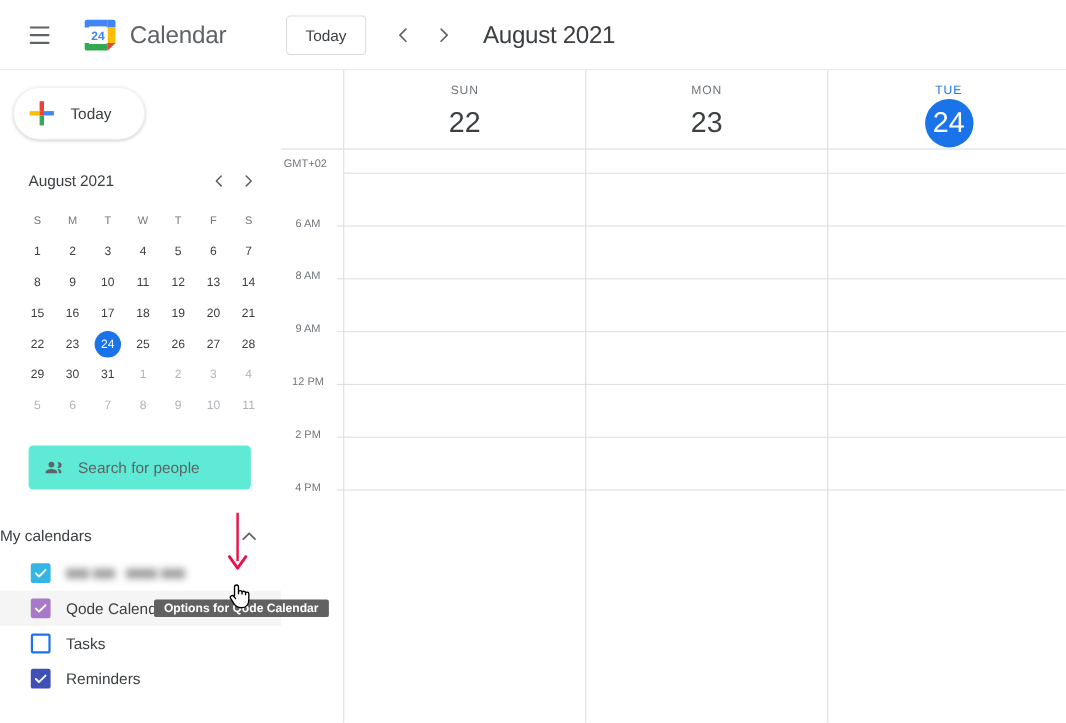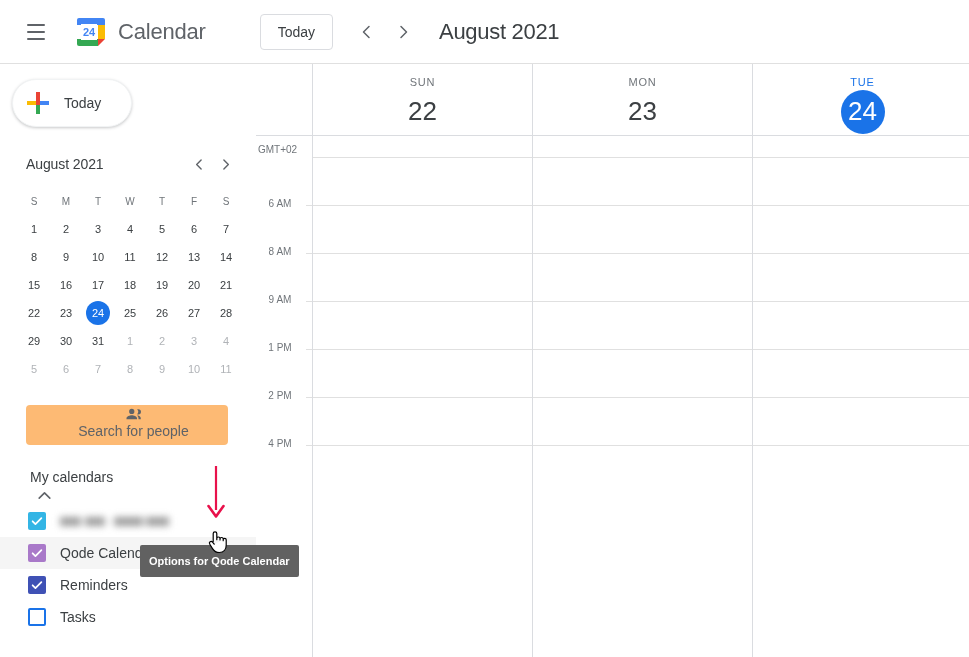--- a/index.html
+++ b/index.html
@@ -109,31 +109,31 @@
   .mini-day .pill {
     width: 24px; height: 24px; border-radius: 50%;
     display: flex; align-items: center; justify-content: center;
   }
   .mini-day.today .pill { background: #1a73e8; color: #fff; font-weight: 500; }
 
   
   .search-people {
     margin: 22px 0 0 26px;
     width: 202px; height: 40px;
-    background: #fdba74; border-radius: 4px;
-    display: flex; align-items: center; cursor: pointer; flex-direction: column;
+    background: #5eead4; border-radius: 4px;
+    display: flex; align-items: center; cursor: pointer;
   }
   .search-people .ppl-icon { margin-left: 14px; display: flex; color: #5f6368; }
   .search-people .ppl-text { margin-left: 13px; font-size: 14px; color: #5f6368; }
 
   
   .cal-section { margin-top: 24px; }
   .section-head {
-    height: 36px; display: flex; align-items: flex-start;
-    padding-left: 30px; padding-right: 16px; cursor: pointer; flex-direction: column;
+    height: 36px; display: flex; align-items: center;
+    padding-right: 16px; cursor: pointer;
   }
   .section-head .title { font-size: 14px; color: #3c4043; flex: 1; }
   .section-head .act {
     width: 28px; height: 28px; border-radius: 50%;
     display: flex; align-items: center; justify-content: center; color: #5f6368;
   }
   .cal-row {
     height: 32px; display: flex; align-items: center;
     padding-left: 28px; padding-right: 10px; cursor: pointer;
     position: relative;
@@ -212,21 +212,21 @@
   .hour-tick {
     position: absolute; left: 50px; top: 0; width: 6px;
     border-top: 1px solid #e0e0e0;
   }
   .vline { position: absolute; top: 0; bottom: 0; width: 1px; background: #dadce0; }
 
   
   .red-arrow { position: absolute; left: 206px; top: 466px; pointer-events: none; }
   .tooltip {
     position: absolute; left: 140px; top: 545px;
-    height: 32px; padding: 0 9px;
+    height: 16px; padding: 0 9px;
     background: #616161; color: #fff;
     font-size: 11px; font-weight: bold;
     display: flex; align-items: center;
     border-radius: 2px; white-space: nowrap;
     z-index: 40;
   }
   .cursor { position: absolute; left: 206px; top: 528px; z-index: 50; pointer-events: none; }
 </style>
 </head>
 <body>
@@ -482,31 +482,31 @@
             </div>
             <div class="row-act" style="margin-left: 8px;">
               <span class="dots">
                 <i></i>
                 <i></i>
                 <i></i>
               </span>
             </div>
           </div>
           <div class="cal-row">
+            <div class="cbox empty"></div>
+            <div class="cal-name">Tasks</div>
+          </div>
+          <div class="cal-row">
             <div class="cbox" style="background: rgb(63, 81, 181);">
               <svg width="14" height="14" viewBox="0 0 16 16">
                 <path d="M3 8.3l3.2 3.2L13 4.8" fill="none" stroke="#fff" stroke-width="2" stroke-linecap="round" stroke-linejoin="round"></path>
               </svg>
             </div>
             <div class="cal-name">Reminders</div>
           </div>
-          <div class="cal-row">
-            <div class="cbox empty"></div>
-            <div class="cal-name">Tasks</div>
-          </div>
         </div>
     </div>
 
     <div class="section-head" style="margin-top:16px">
 
       <div class="act">
         
       </div>
       <div class="act">
         
@@ -545,21 +545,21 @@
             <div class="hour-label">8 AM</div>
             <div class="hour-tick"></div>
             <div class="hour-line"></div>
           </div>
           <div class="hour-row">
             <div class="hour-label">9 AM</div>
             <div class="hour-tick"></div>
             <div class="hour-line"></div>
           </div>
           <div class="hour-row">
-            <div class="hour-label">1 PM</div>
+            <div class="hour-label">12 PM</div>
             <div class="hour-tick"></div>
             <div class="hour-line"></div>
           </div>
           <div class="hour-row">
             <div class="hour-label">2 PM</div>
             <div class="hour-tick"></div>
             <div class="hour-line"></div>
           </div>
           <div class="hour-row">
             <div class="hour-label">4 PM</div>

